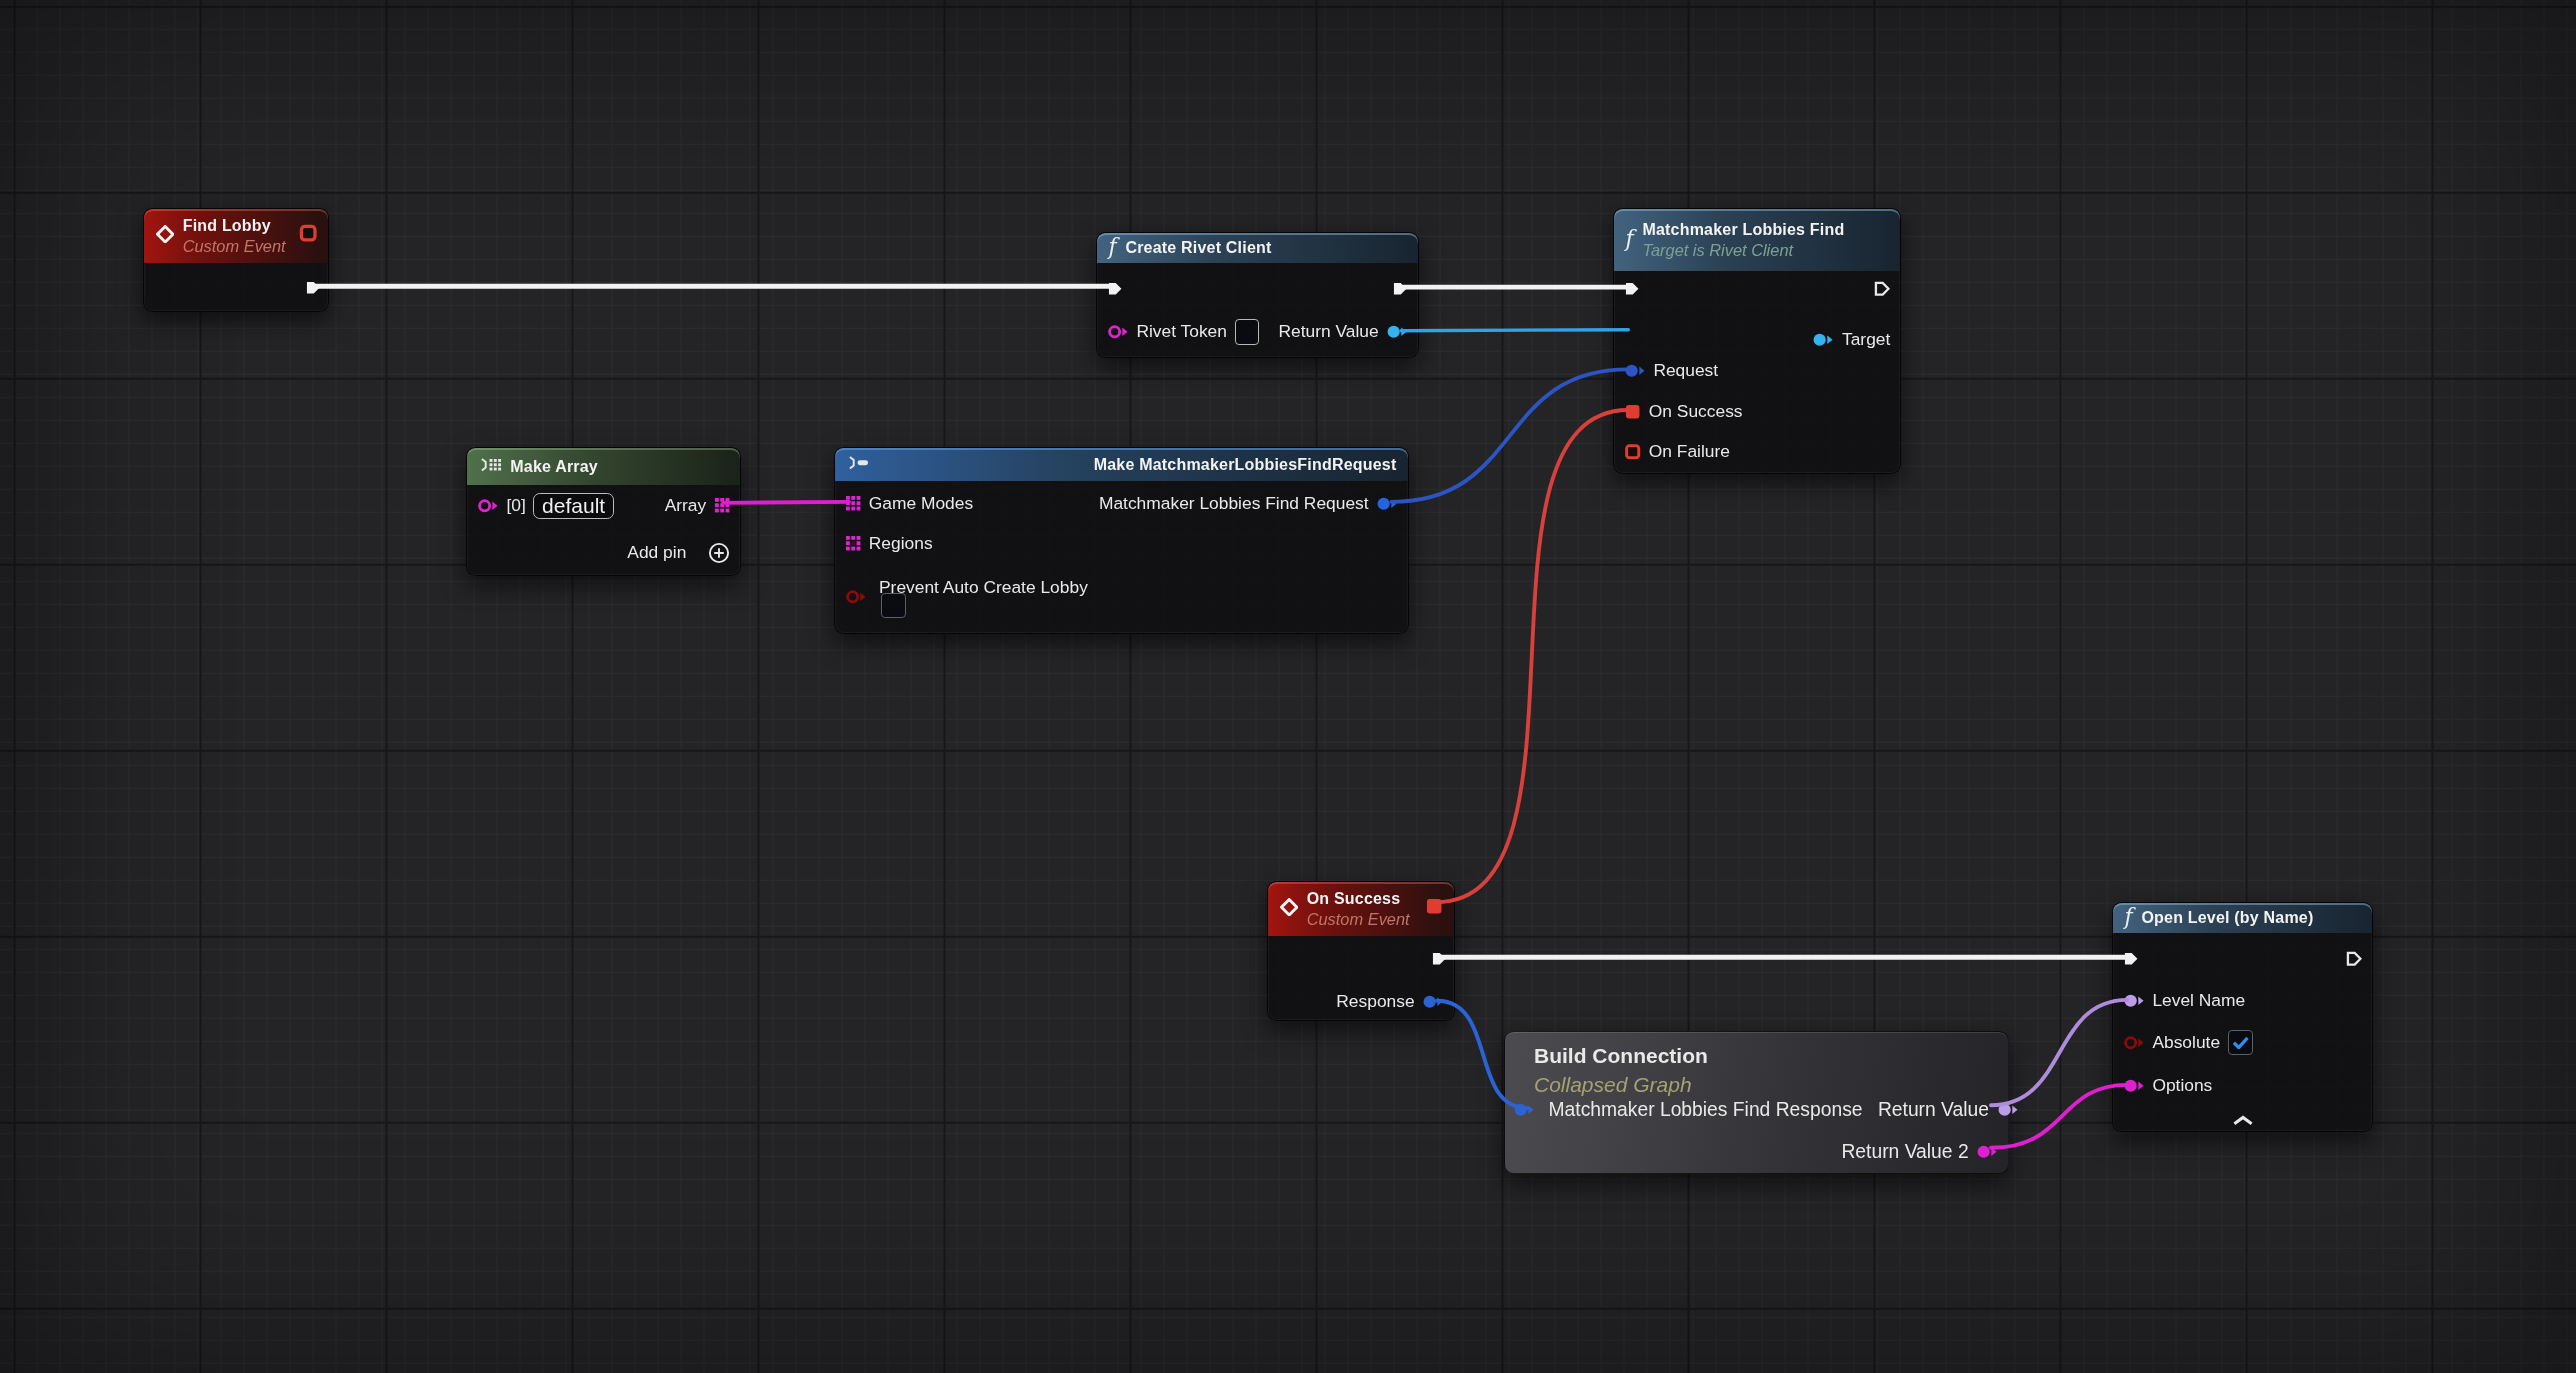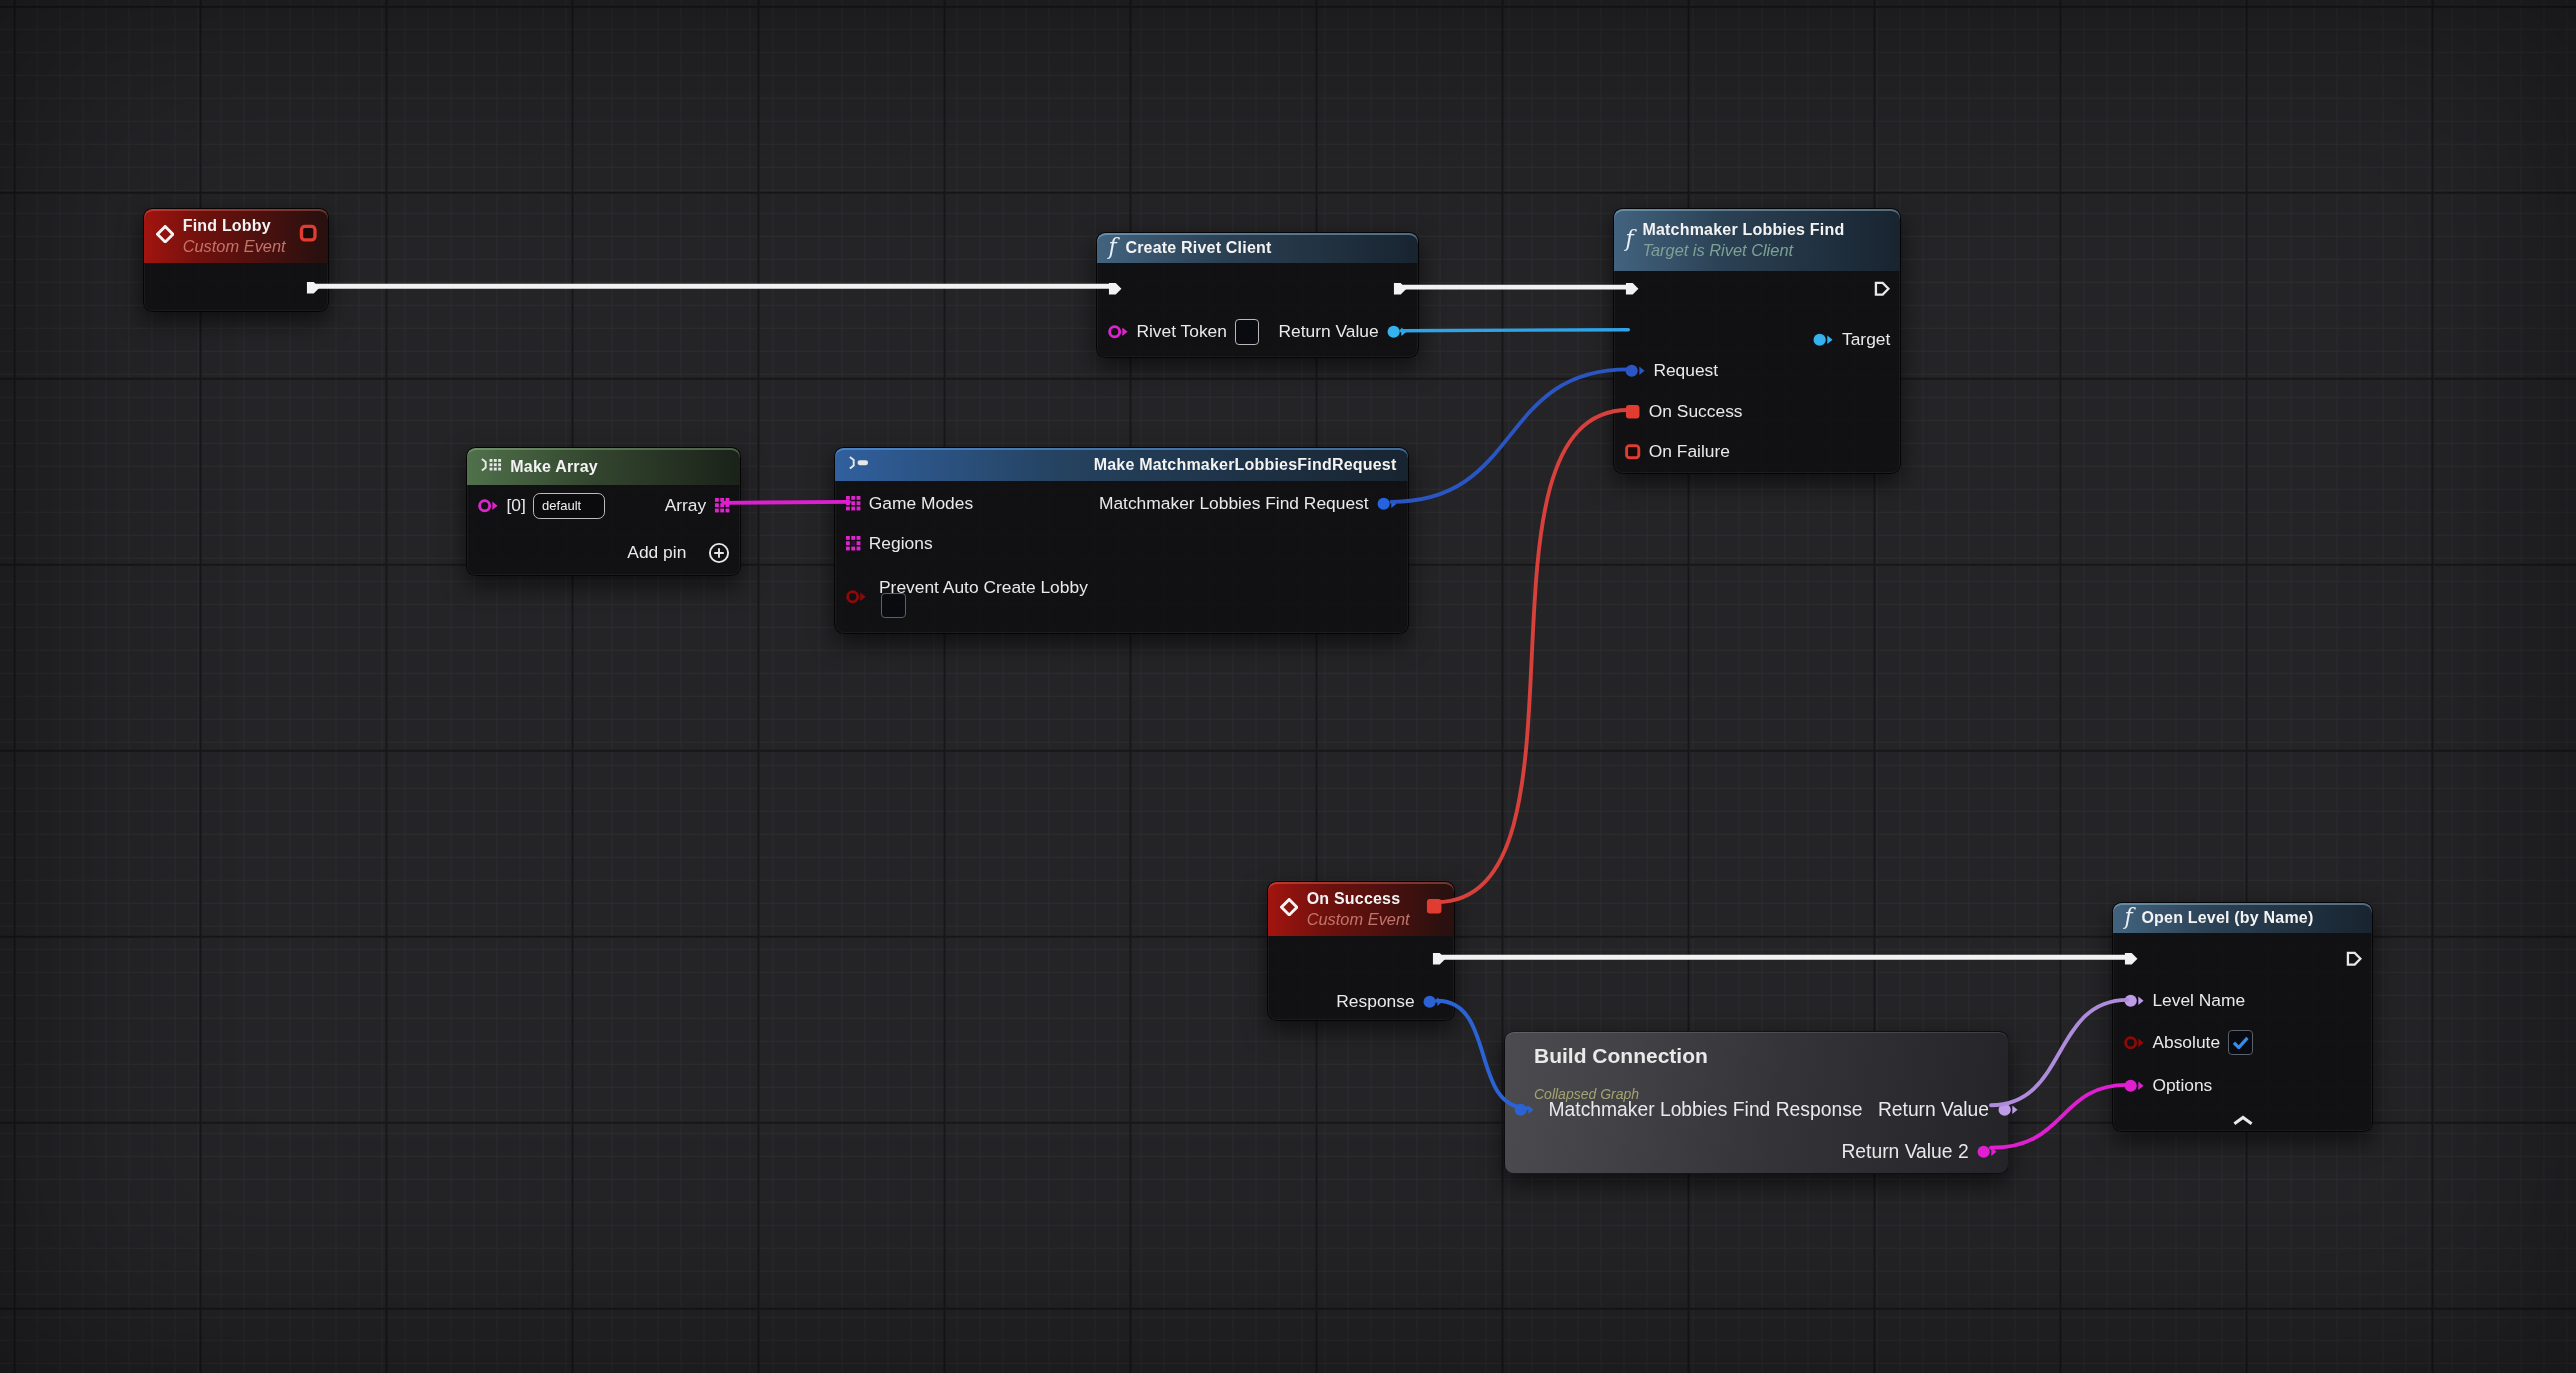--- a/index.html
+++ b/index.html
@@ -46,25 +46,25 @@
   .row{position:absolute;left:0;right:0;display:flex;align-items:center;gap:7.7px;
     padding:0 9.7px;height:31px;}
   .row .lbl{font-size:17.4px;color:#e9e9e9;white-space:nowrap;}
   .row.right{justify-content:flex-end;}
   .grow{flex:1;}
   .pin{display:inline-flex;align-items:center;line-height:0;}
   .chk{width:23px;height:23px;border:1.9px solid #5a616b;border-radius:3.9px;
     background:rgba(5,8,12,.55);display:inline-flex;align-items:center;justify-content:center;}
   .chk.small{width:22px;height:24px;border-color:#b9b9b9;border-width:1.9px;}
   .txtbox{min-width:54px;height:24px;border:1.9px solid #bcbcbc;border-radius:6.8px;
-    background:rgba(8,8,10,.55);color:#f0f0f0;font-size:13px;display:inline-flex;
+    background:rgba(8,8,10,.55);color:#f0f0f0;font-size:21px;display:inline-flex;
     align-items:center;padding:0 7.7px;}
   .delegate{position:absolute;top:14.5px;right:10.6px;line-height:0;}
   .bc-title{font-size:21px;font-weight:bold;color:#e9e9e9;}
-  .bc-sub{font-size:14px;font-style:italic;color:#a3a372;margin-top:18px;}
+  .bc-sub{font-size:21px;font-style:italic;color:#a3a372;margin-top:5px;}
   .bc .row .lbl{font-size:19.3px;}
   .collapsed{background:linear-gradient(100deg,#4c4b4f 0%,#434247 22%,#343338 55%,#242327 100%);
     box-shadow:0 9.7px 23px rgba(0,0,0,.55), inset 0 1px 0 rgba(255,255,255,.12);}
   .addpin{display:inline-flex;align-items:center;gap:22px;}
   .chevron{position:absolute;left:50%;transform:translateX(-50%);bottom:5.8px;line-height:0;}
 </style>
 </head>
 <body>
 
 <div id="canvas">

